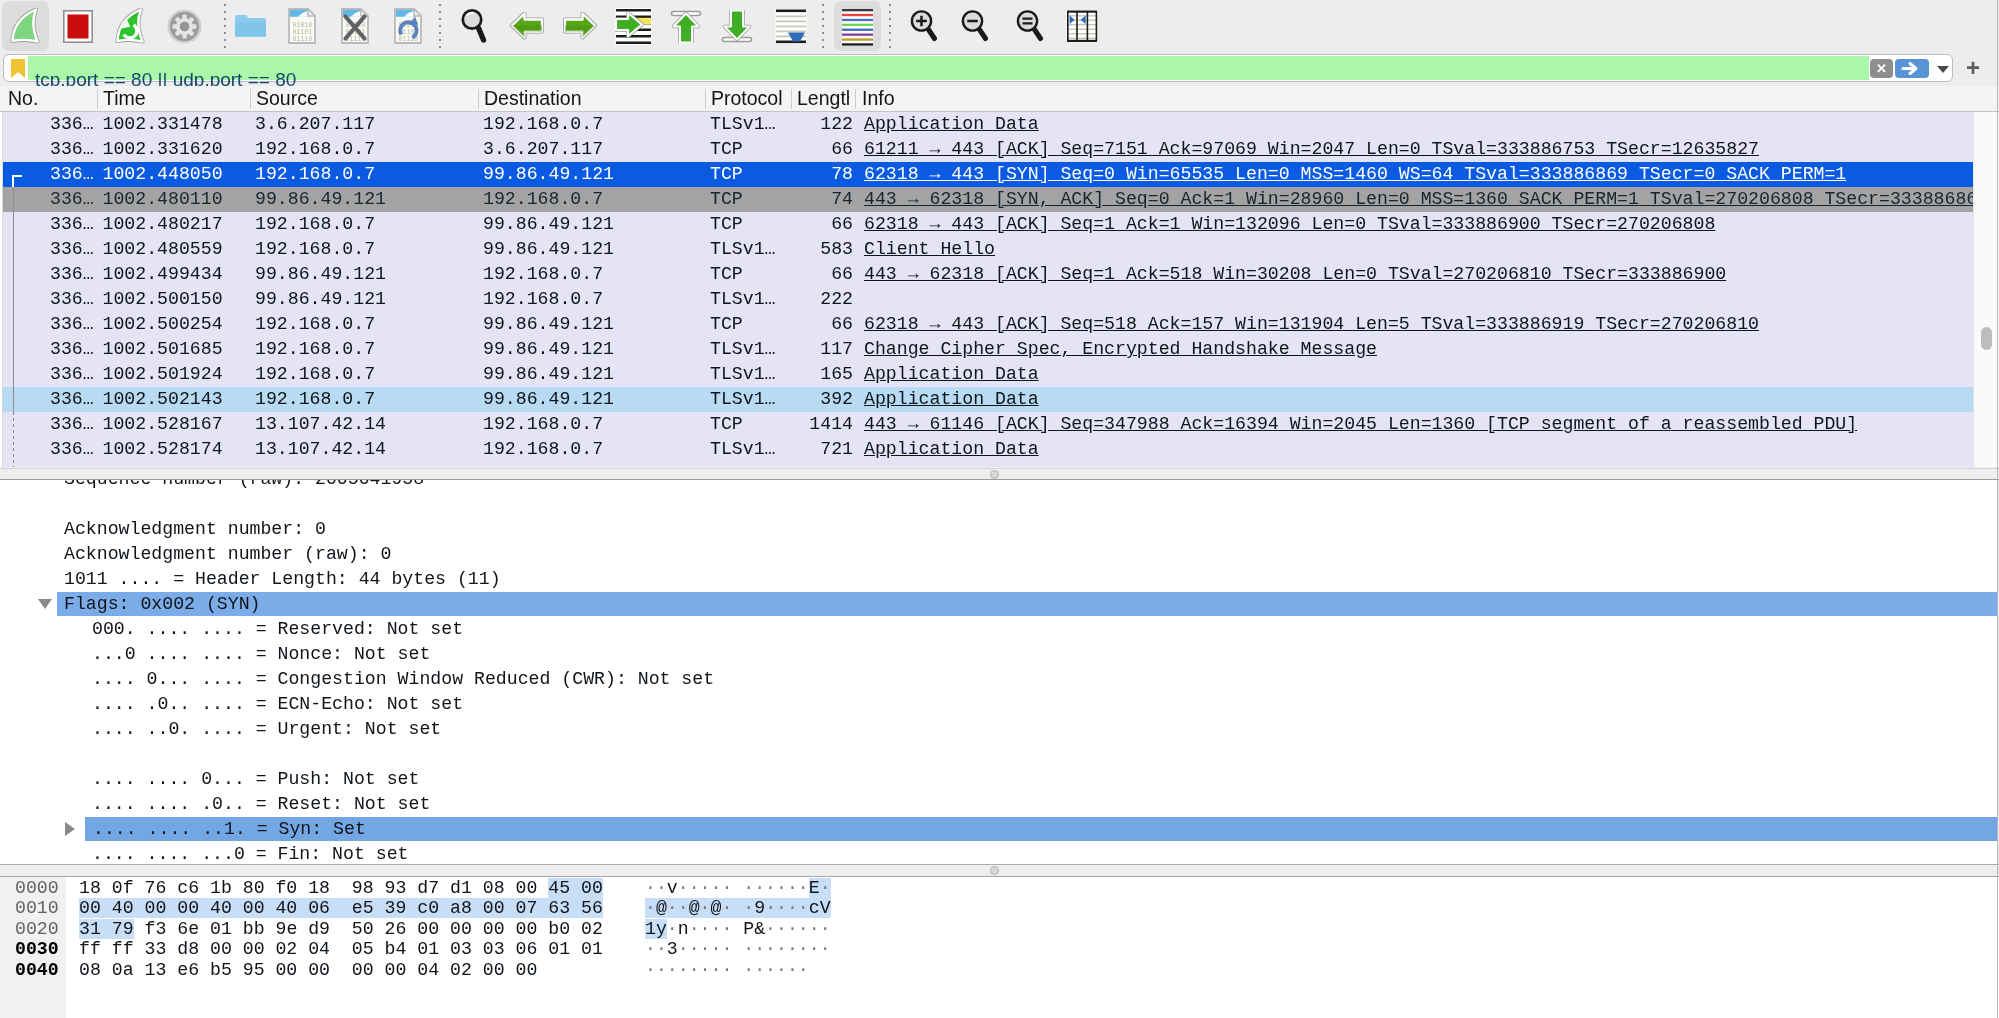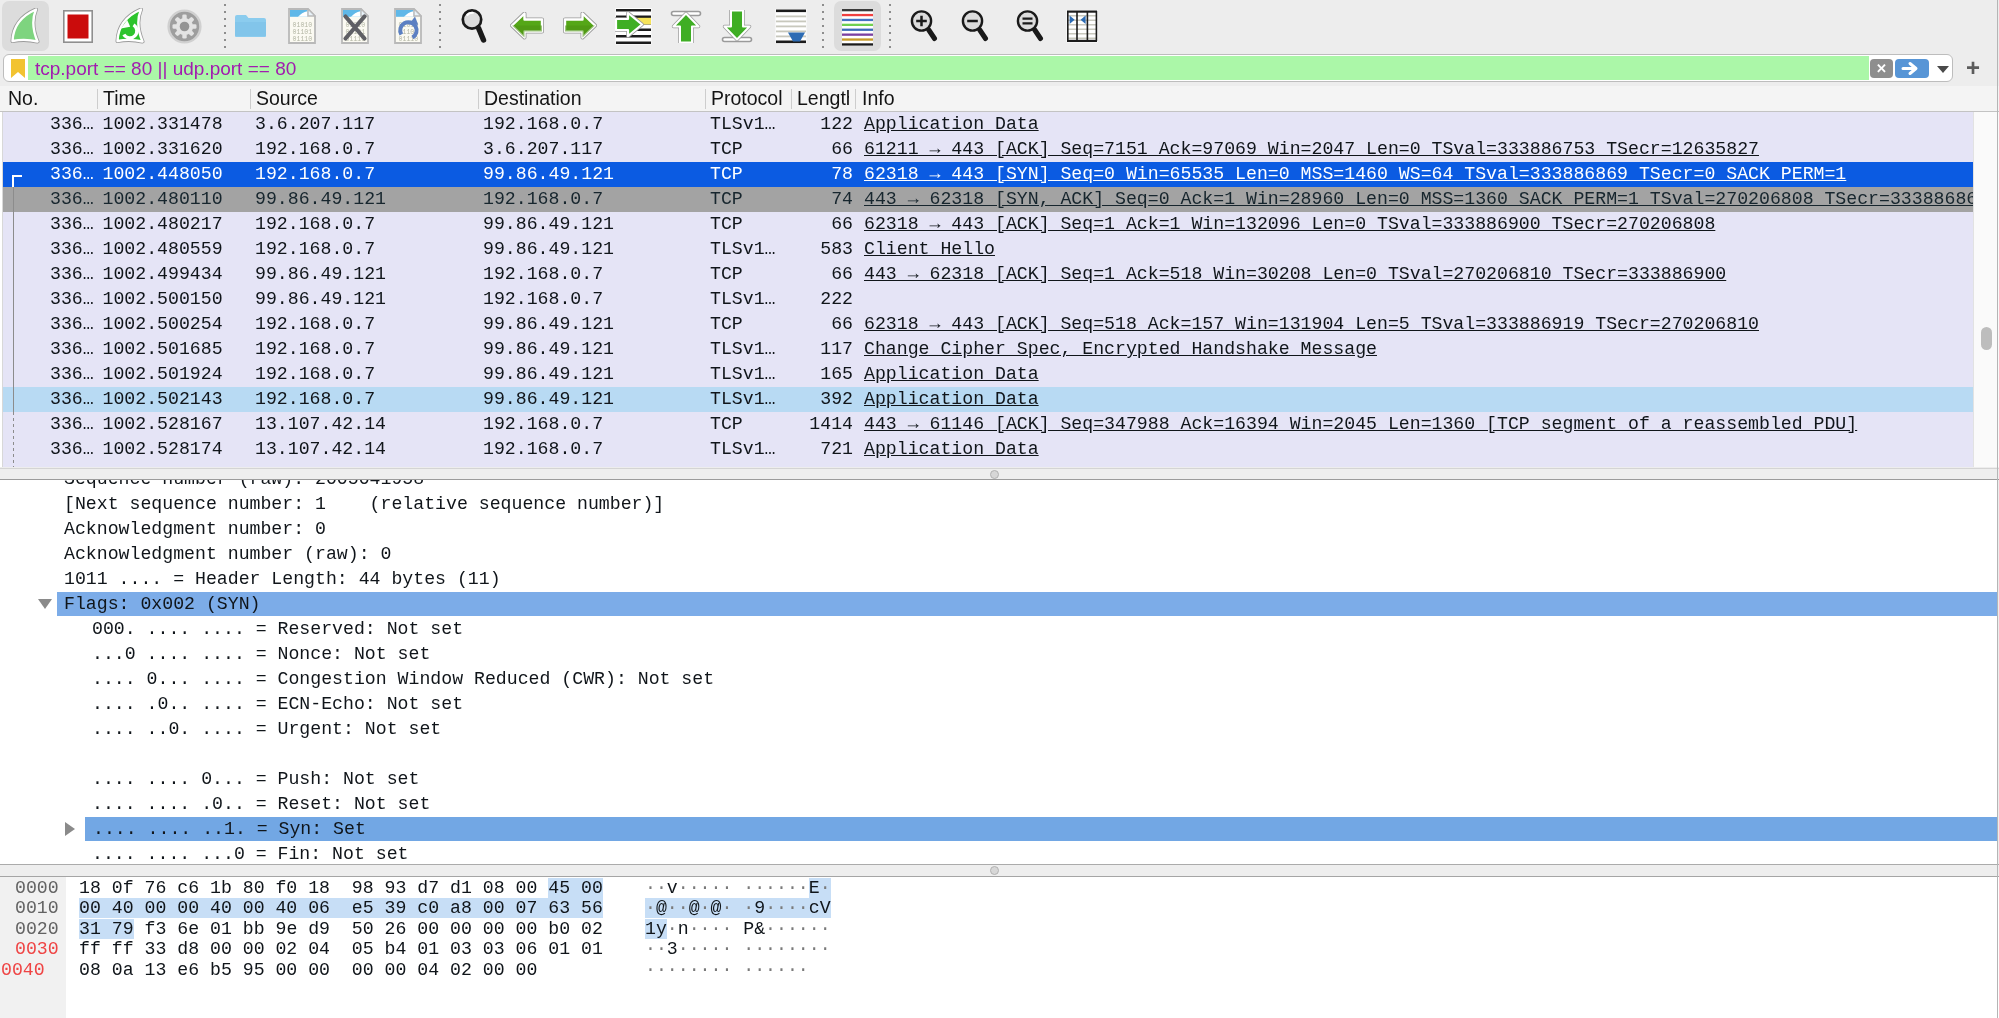--- a/index.html
+++ b/index.html
@@ -9,21 +9,21 @@
   .mono { font-family:"Liberation Mono",monospace; font-size:18.2px; white-space:pre; color:#10151a; }
   
   #toolbar { left:0; top:0; width:1999px; height:54px; }
   .tsep { position:absolute; top:4px; width:2px; height:44px;
       background-image:repeating-linear-gradient(to bottom,#8d8d8d 0 2px,transparent 2px 7px); }
   .pressed { position:absolute; top:1px; width:47px; height:50px; background:#dcdcdc; border-radius:7px; }
   
   #fbox { left:3px; top:54px; width:1950px; height:28px; background:#ffffff;
       border:1px solid #bdbdbd; border-radius:6px; }
   #fgreen { position:absolute; left:24px; top:1px; bottom:1px; width:1841px; background:#abf7a8; }
-  #ftext { position:absolute; left:31px; top:3px; font-size:19px; color:#a21caf; }
+  #ftext { position:absolute; left:31px; top:14px; font-size:19px; color:#0c4a6e; }
   #fx { position:absolute; left:1866px; top:4px; width:23px; height:19px; background:#8e8e8e; border-radius:4px;
        color:#ffffff; font-size:13px; text-align:center; line-height:19px; font-weight:bold; }
   #fgo { position:absolute; left:1891px; top:4px; width:34px; height:19px; background:#5795d6; border-radius:4px; }
   #fcaret { position:absolute; left:1933px; top:11px; width:0; height:0;
        border-left:6px solid transparent; border-right:6px solid transparent; border-top:7px solid #4a4a4a; }
   #fplus { left:1966px; top:54px; font-size:24px; font-weight:bold; color:#5c5c5c; }
   
   #phdr { left:0; top:86px; width:1999px; height:26px; background:#f4f4f4; border-bottom:1px solid #c3c3c3; }
   .hlab { position:absolute; top:1px; font-size:19.5px; color:#141414; white-space:nowrap; overflow:hidden; }
   .hsep { position:absolute; top:3px; width:1px; height:20px; background:#cdcdcd; }
@@ -40,21 +40,21 @@
   
   #details { left:0; top:480px; width:1997px; height:384px; background:#ffffff; overflow:hidden; }
   .dline { position:absolute; left:64px; }
   .dbar { position:absolute; background:#7cace8; }
   .tri-d { position:absolute; width:0; height:0; border-left:7px solid transparent; border-right:7px solid transparent; border-top:10px solid #8a8a8a; }
   .tri-r { position:absolute; width:0; height:0; border-top:7px solid transparent; border-bottom:7px solid transparent; border-left:10px solid #8a8a8a; }
   
   #hex { left:0; top:877px; width:1999px; height:141px; background:#ffffff; }
   #hgutter { position:absolute; left:0; top:0; width:66px; height:141px; background:#f1f1f1; }
   .hrow { position:absolute; height:20.5px; line-height:20.5px; }
-  .off1 { color:#636363; } .off2 { color:#ef4444; }
+  .off1 { color:#636363; } .off2 { color:#000000;font-weight:bold; }
   .hl { background:#c7def6; }
   .dot { color:#7a7a7a; }
   #rborder { left:1997px; top:0; width:1px; height:1018px; background:#b5b5b5; }
 </style>
 </head>
 <body>
 
 <div id="toolbar" class="abs">
 <div class="pressed" style="left:2px"></div>
 <svg style="position:absolute;left:9px;top:8px" width="32" height="37" viewBox="0 0 32 37">
@@ -286,21 +286,20 @@
 <div id="pscroll" class="abs"></div>
 <div class="abs" style="left:2px;top:112px;width:1px;height:355px;background:#d8d8d8"></div>
 <div id="pthumb" class="abs"></div>
 
 <div class="split abs" style="top:468px;height:12px;border-top:1px solid #d4d4d4;border-bottom:1px solid #9b9b9b;">
   <div class="knob" style="top:1px"></div>
 </div>
 
 <div id="details" class="abs mono">
 <div class="dline" style="left:64px;top:-11px">Sequence number (raw): 2005041958</div>
-<div class="dline" style="left:64px;top:14px">[Next sequence number: 1    (relative sequence number)]</div>
 <div class="dline" style="left:64px;top:39px">Acknowledgment number: 0</div>
 <div class="dline" style="left:64px;top:64px">Acknowledgment number (raw): 0</div>
 <div class="dline" style="left:64px;top:89px">1011 .... = Header Length: 44 bytes (11)</div>
 <div class="dbar" style="left:57px;top:112px;width:1940px;height:24px"></div>
 <div class="tri-d" style="left:38px;top:119px"></div>
 <div class="dline" style="left:64px;top:114px">Flags: 0x002 (SYN)</div>
 <div class="dline" style="left:92px;top:139px">000. .... .... = Reserved: Not set</div>
 <div class="dline" style="left:92px;top:164px">...0 .... .... = Nonce: Not set</div>
 <div class="dline" style="left:92px;top:189px">.... 0... .... = Congestion Window Reduced (CWR): Not set</div>
 <div class="dline" style="left:92px;top:214px">.... .0.. .... = ECN-Echo: Not set</div>
@@ -324,17 +323,17 @@
 <div class="hrow" style="left:645px;top:0.8px"><span class="dot">··</span>v<span class="dot">····· ······</span><span class="hl">E<span class="dot">·</span></span></div>
 <div class="hrow off1" style="left:15px;top:21.3px">0010</div>
 <div class="hrow" style="left:79px;top:21.3px"><span class="hl">00 40 00 00 40 00 40 06  e5 39 c0 a8 00 07 63 56</span></div>
 <div class="hrow" style="left:645px;top:21.3px"><span class="hl"><span class="dot">·</span>@<span class="dot">··</span>@<span class="dot">·</span>@<span class="dot">· ·</span>9<span class="dot">····</span>cV</span></div>
 <div class="hrow off1" style="left:15px;top:41.8px">0020</div>
 <div class="hrow" style="left:79px;top:41.8px"><span class="hl">31 79</span> f3 6e 01 bb 9e d9  50 26 00 00 00 00 b0 02</div>
 <div class="hrow" style="left:645px;top:41.8px"><span class="hl">1y</span><span class="dot">·</span>n<span class="dot">···· </span>P&amp;<span class="dot">······</span></div>
 <div class="hrow off2" style="left:15px;top:62.3px">0030</div>
 <div class="hrow" style="left:79px;top:62.3px">ff ff 33 d8 00 00 02 04  05 b4 01 03 03 06 01 01</div>
 <div class="hrow" style="left:645px;top:62.3px"><span class="dot">··</span>3<span class="dot">····· ········</span></div>
-<div class="hrow off2" style="left:1px;top:82.8px">0040</div>
+<div class="hrow off2" style="left:15px;top:82.8px">0040</div>
 <div class="hrow" style="left:79px;top:82.8px">08 0a 13 e6 b5 95 00 00  00 00 04 02 00 00</div>
 <div class="hrow" style="left:645px;top:82.8px"><span class="dot">········ ······</span></div>
 </div>
 <div id="rborder" class="abs"></div>
 
 </body></html>

